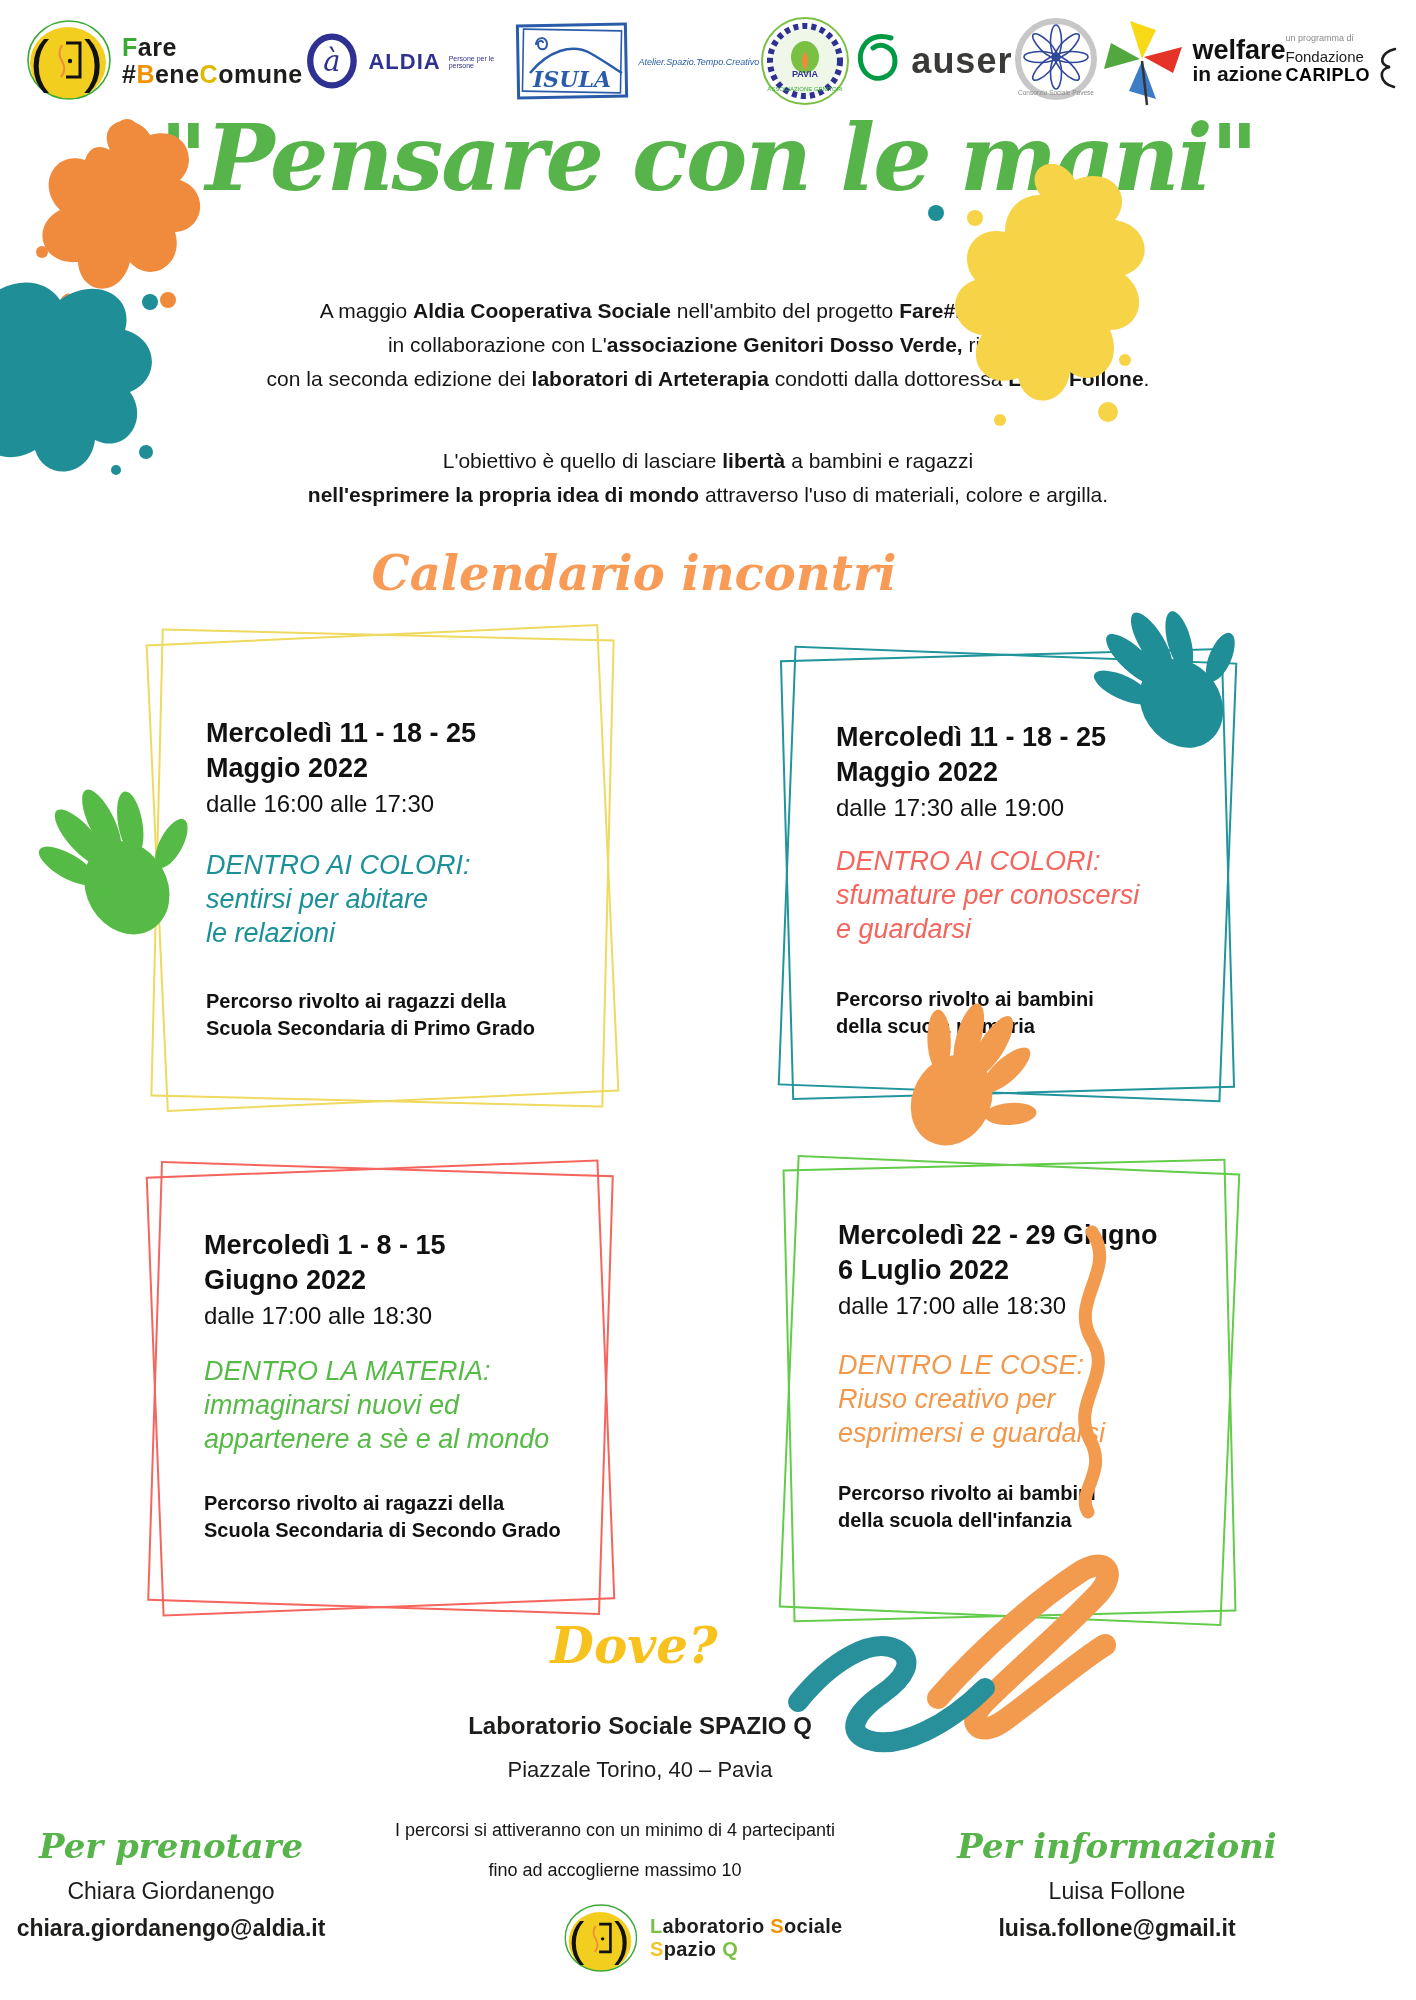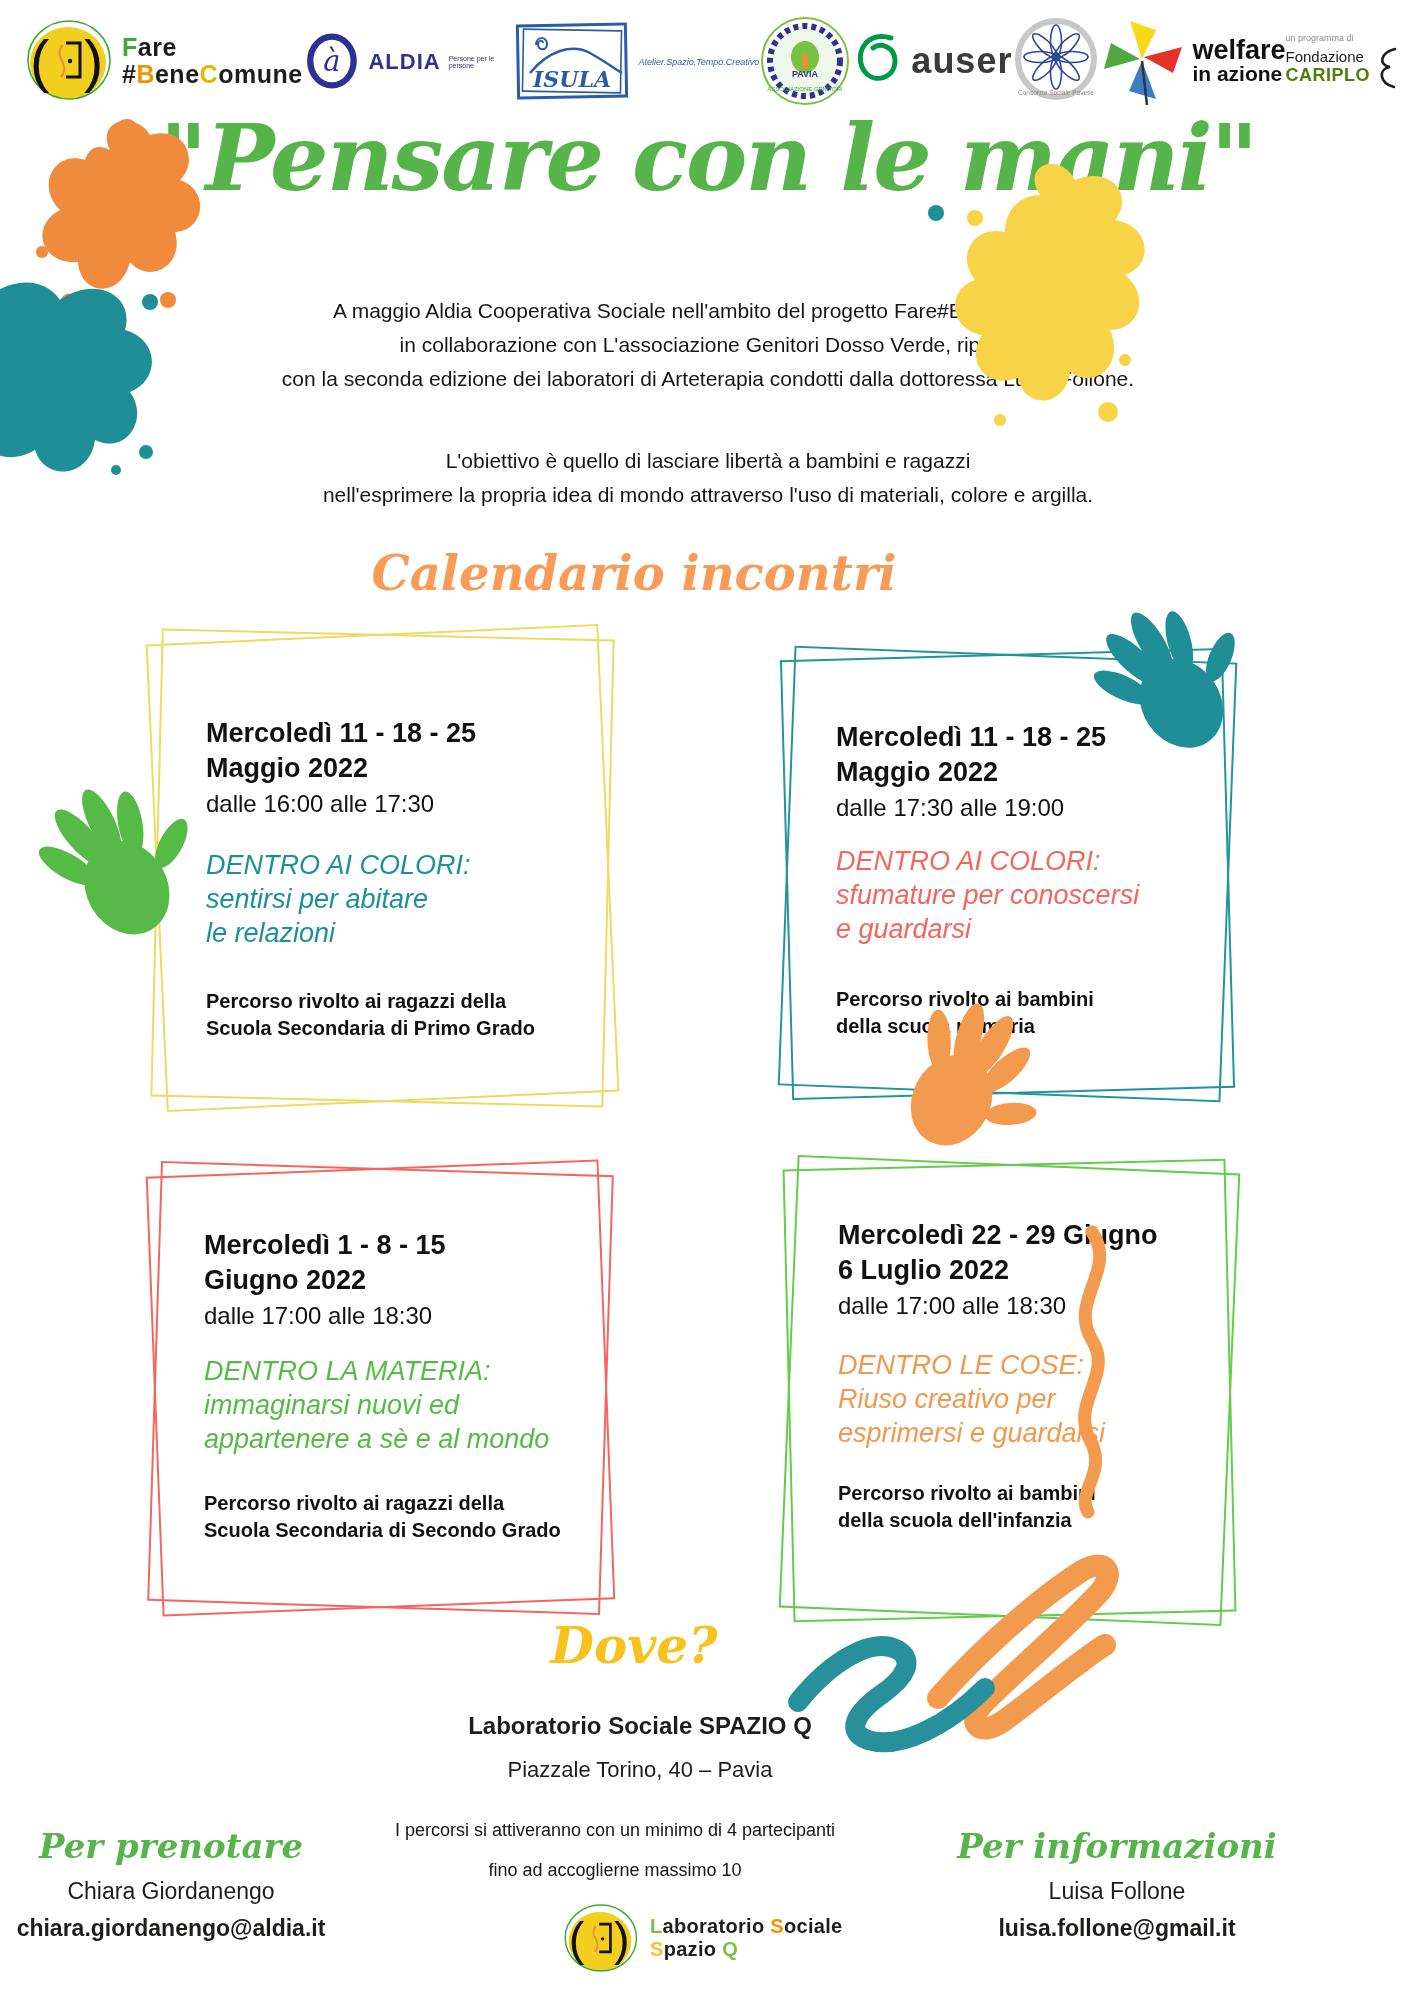--- a/index.html
+++ b/index.html
@@ -15,31 +15,31 @@
   .aldia-name{color:#2e3192;font-weight:700;font-size:22px;letter-spacing:1px;margin-top:2px;}
   .aldia-tag{color:#2e3192;font-size:7px;margin-top:1px;}
   .isula-tag{color:#2a5caa;font-size:9px;font-style:italic;margin-top:1px;}
   .auser-name{color:#3a3a39;font-size:36px;font-weight:600;letter-spacing:1px;}
   .welfare-text{font-weight:800;font-size:27px;line-height:.95;color:#111;}
   .welfare-text .l2{font-size:21px;font-weight:700;}
   .cariplo{display:flex;flex-direction:column;align-items:flex-start;}
   .cariplo .pre{font-size:9px;color:#8a8a8a;margin-bottom:3px;}
   .cariplo .row{display:flex;align-items:center;gap:6px;}
   .cariplo .fond{font-size:15px;color:#1d1d1b;line-height:1.05;}
-  .cariplo .carip{font-size:18px;font-weight:700;letter-spacing:.5px;color:#4d7c0f;}
+  .cariplo .carip{font-size:18px;font-weight:700;letter-spacing:.5px;color:#000000;}
 
   
   .script{font-family:"DejaVu Serif",serif;font-style:italic;font-weight:bold;}
   .title{position:absolute;top:104px;left:0;right:0;margin:0;text-align:center;
          font-size:92px;color:#56b44a;letter-spacing:-2px;}
   .cal-heading{position:absolute;top:545px;left:0;width:1268px;margin:0;text-align:center;
                font-size:48px;color:#f79b57;}
   .intro{position:absolute;left:0;right:0;margin:0;text-align:center;
          font-size:21px;line-height:34px;color:#161616;}
-  .intro b{font-weight:400;}
+  .intro b{font-weight:700;}
   .intro1{top:294px;} .intro2{top:410px;}
 
   
   .card{position:absolute;}
   .card .frame{position:absolute;inset:6px;border:2px solid var(--bc);}
   .card1{--bc:#efd95f;left:150px;top:628px;width:465px;height:480px;}
   .card2{--bc:#21949c;left:780px;top:648px;width:455px;height:452px;}
   .card3{--bc:#f5655d;left:148px;top:1162px;width:465px;height:452px;}
   .card4{--bc:#63cc4a;left:782px;top:1158px;width:455px;height:465px;}
   .card1 .f1{transform:rotate(-2.6deg)}.card1 .f2{transform:rotate(1.4deg)}

